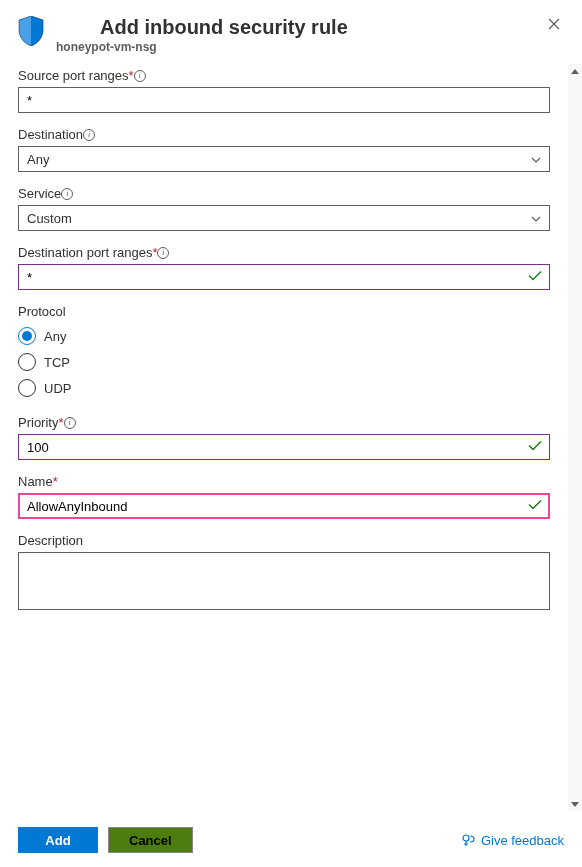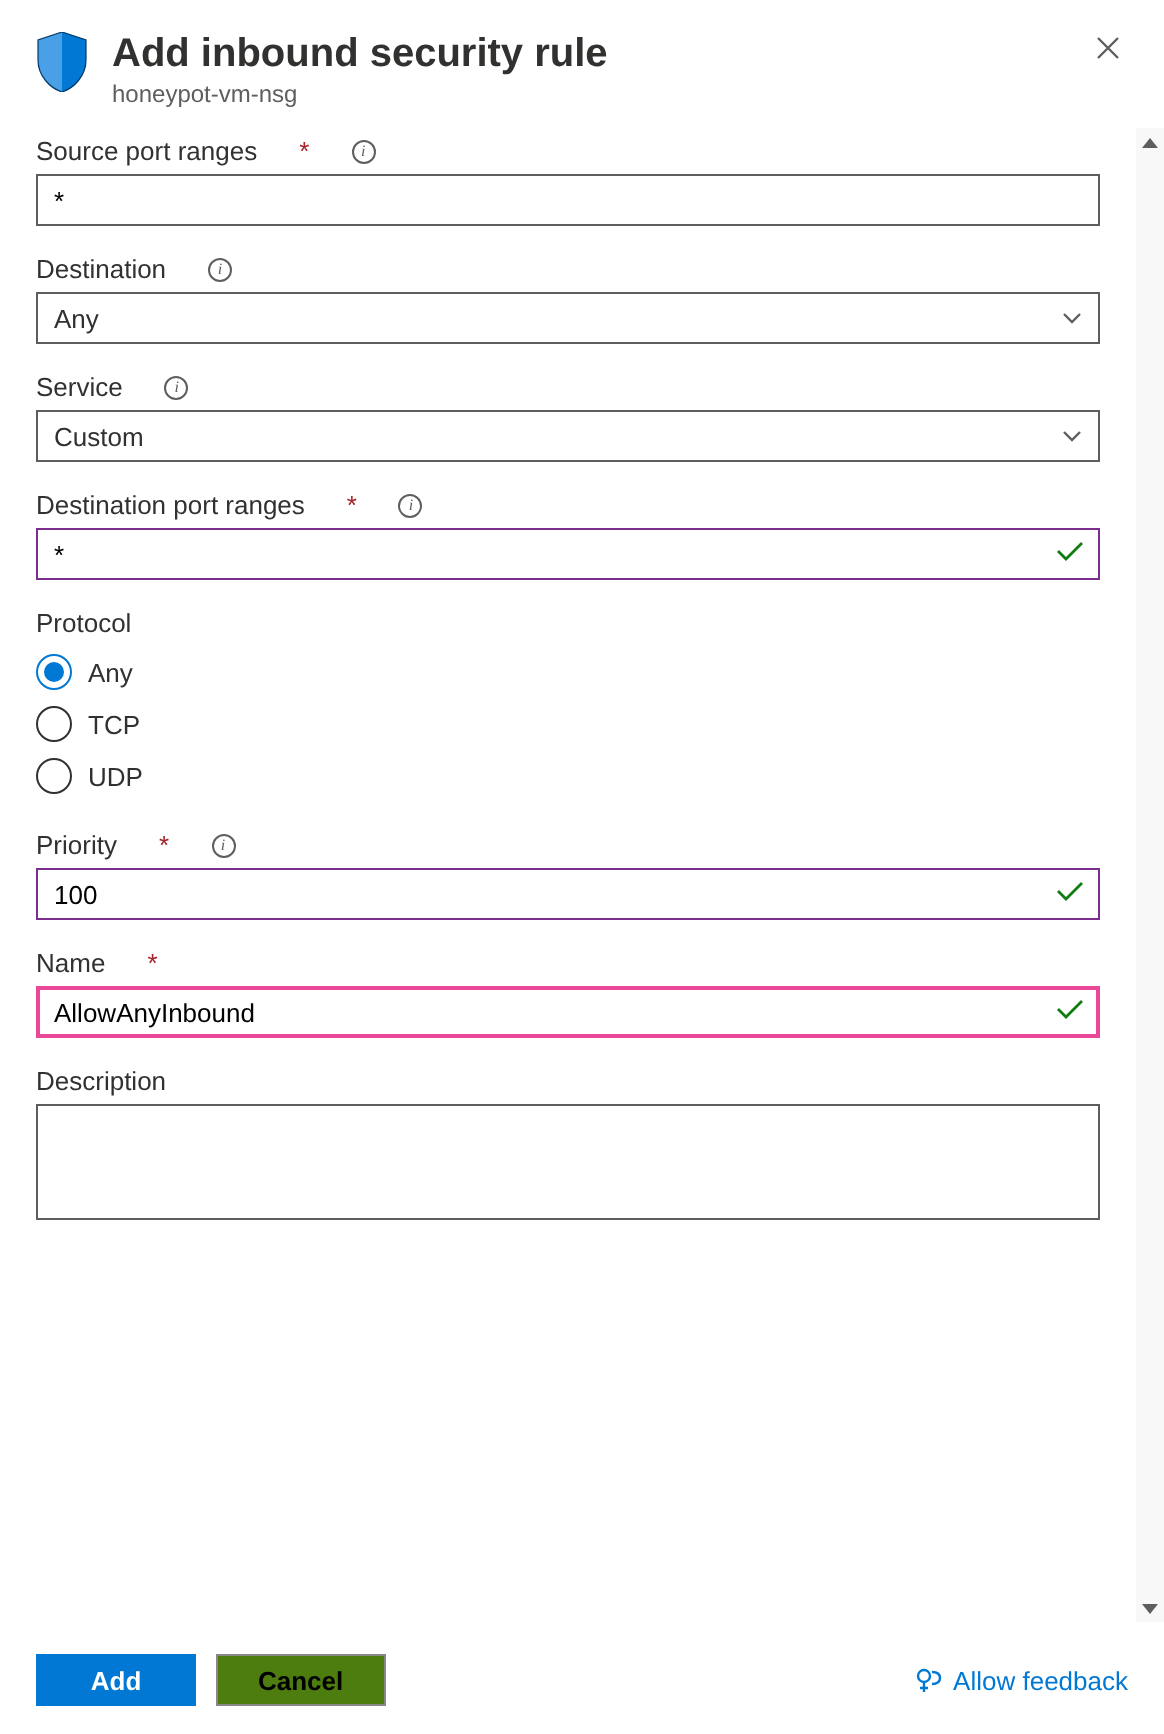--- a/index.html
+++ b/index.html
@@ -25,25 +25,27 @@
       padding: 14px 18px 8px 18px;
       gap: 12px;
     }
     .shield-svg { flex-shrink: 0; margin-top: 2px; }
     .header-text { flex: 1; }
     .title {
       font-size: 20px;
       font-weight: 600;
       color: #323130;
       line-height: 1.3;
+      margin-left: 44px;
     }
     .subtitle {
       font-size: 12px;
       color: #605e5c;
       margin-top: 0px;
+      font-weight: bold;
     }
     .close-btn {
       width: 20px; height: 20px;
       display: flex; align-items: center; justify-content: center;
       cursor: pointer;
       color: #605e5c;
       font-size: 14px;
     }
     .scroll-area {
       flex: 1;
@@ -54,21 +56,21 @@
     .scrollbar-up, .scrollbar-down {
       width: 14px; height: 14px;
       display: flex; align-items: center; justify-content: center;
       font-size: 8px; color: #605e5c;
       cursor: pointer;
     }
     .field { margin-bottom: 14px; }
     .field-label {
       display: flex;
       align-items: center;
-      gap: 21px;
+      gap: 0;
       margin-bottom: 4px;
       font-size: 13px;
       color: #323130;
     }
     .req { color: #a4262c; }
     .info-icon {
       width: 12px; height: 12px;
       border: 1px solid #605e5c;
       border-radius: 50%;
       display: inline-flex;
@@ -353,16 +355,16 @@
     <button class="btn primary">Add</button>
     <button class="btn">Cancel</button>
     <div class="feedback-link">
       <span class="feedback-icon">
         <svg width="14" height="14" viewBox="0 0 14 14">
           <circle cx="5" cy="5" r="3" fill="none" stroke="#0078d4" stroke-width="1.2"></circle>
           <path d="M5 8 V13 M3 11 H7" stroke="#0078d4" stroke-width="1.2"></path>
           <path d="M9 3 Q13 3 13 6 Q13 9 9 9" fill="none" stroke="#0078d4" stroke-width="1.2"></path>
         </svg>
       </span>
-      <span>Allow feedback</span>
+      <span>Give feedback</span>
     </div>
   </div>
 </div>
 
 </body></html>

